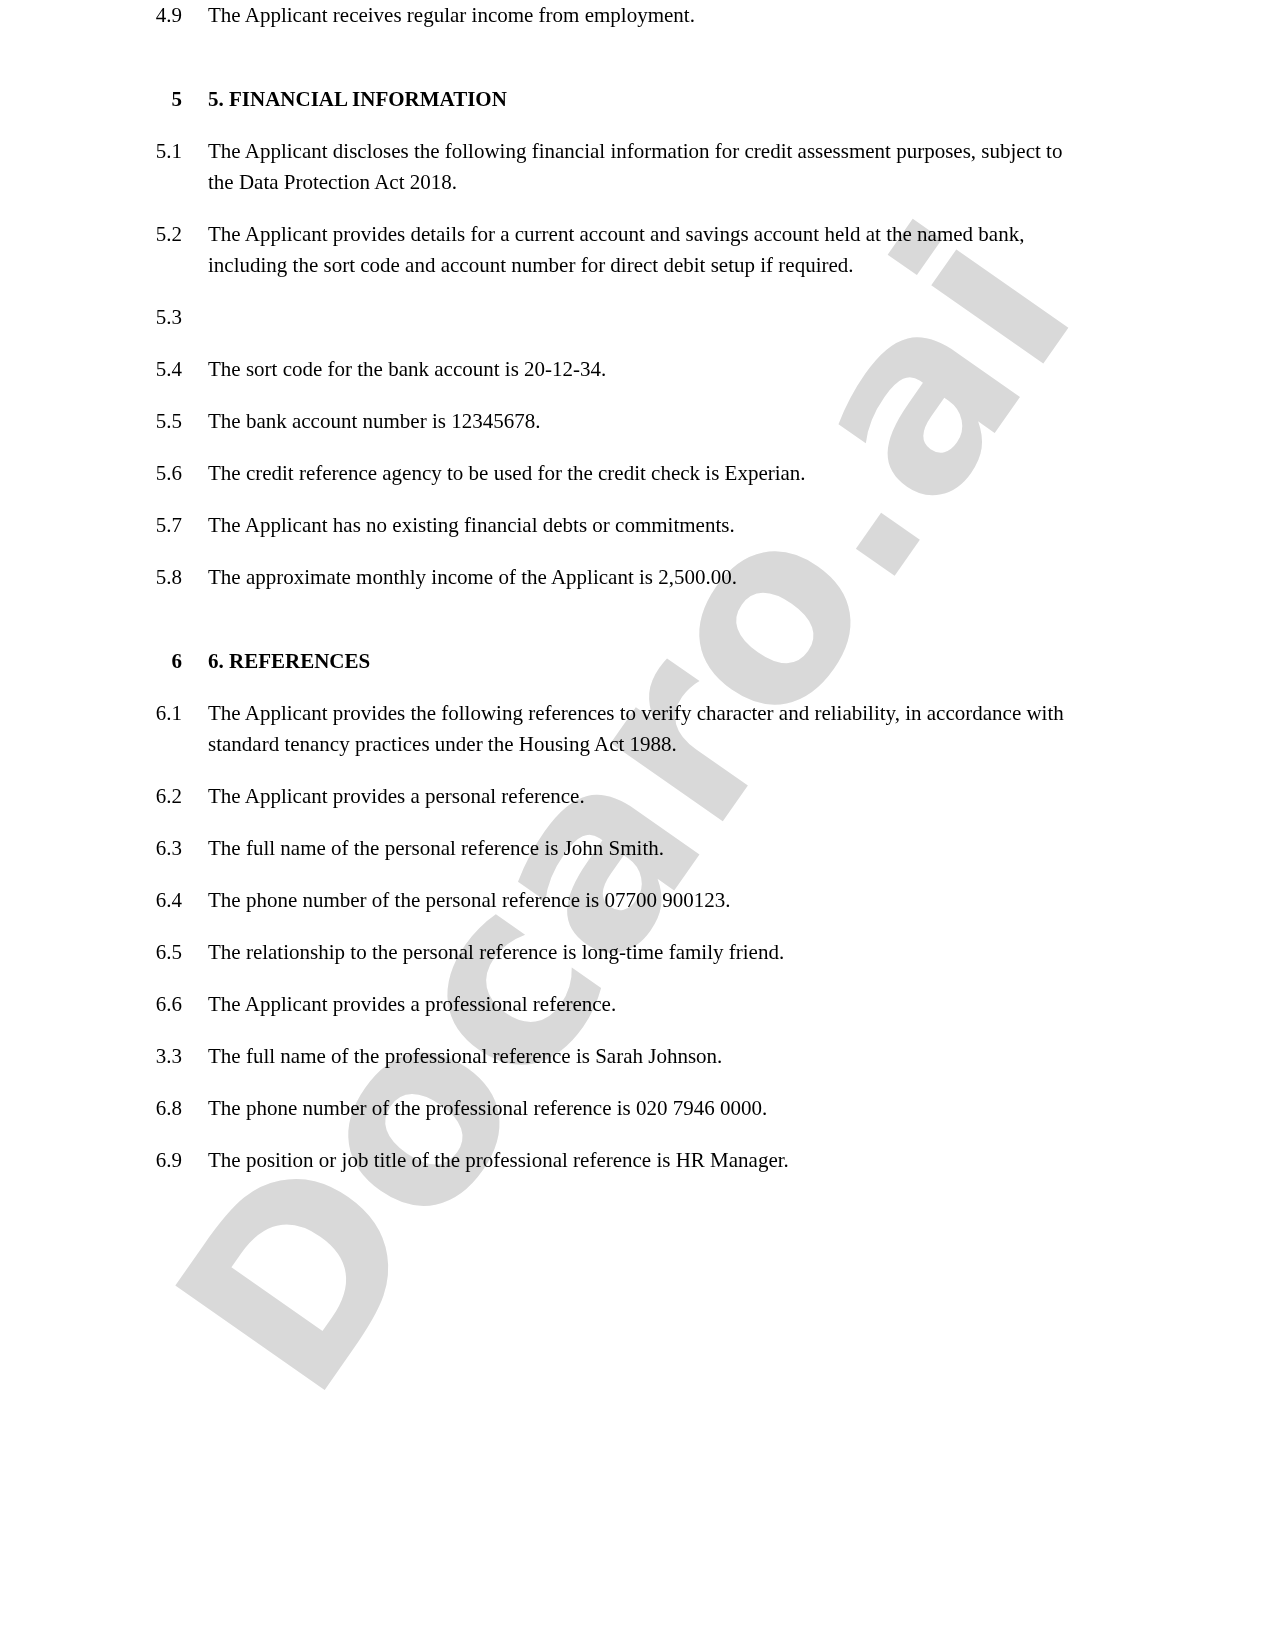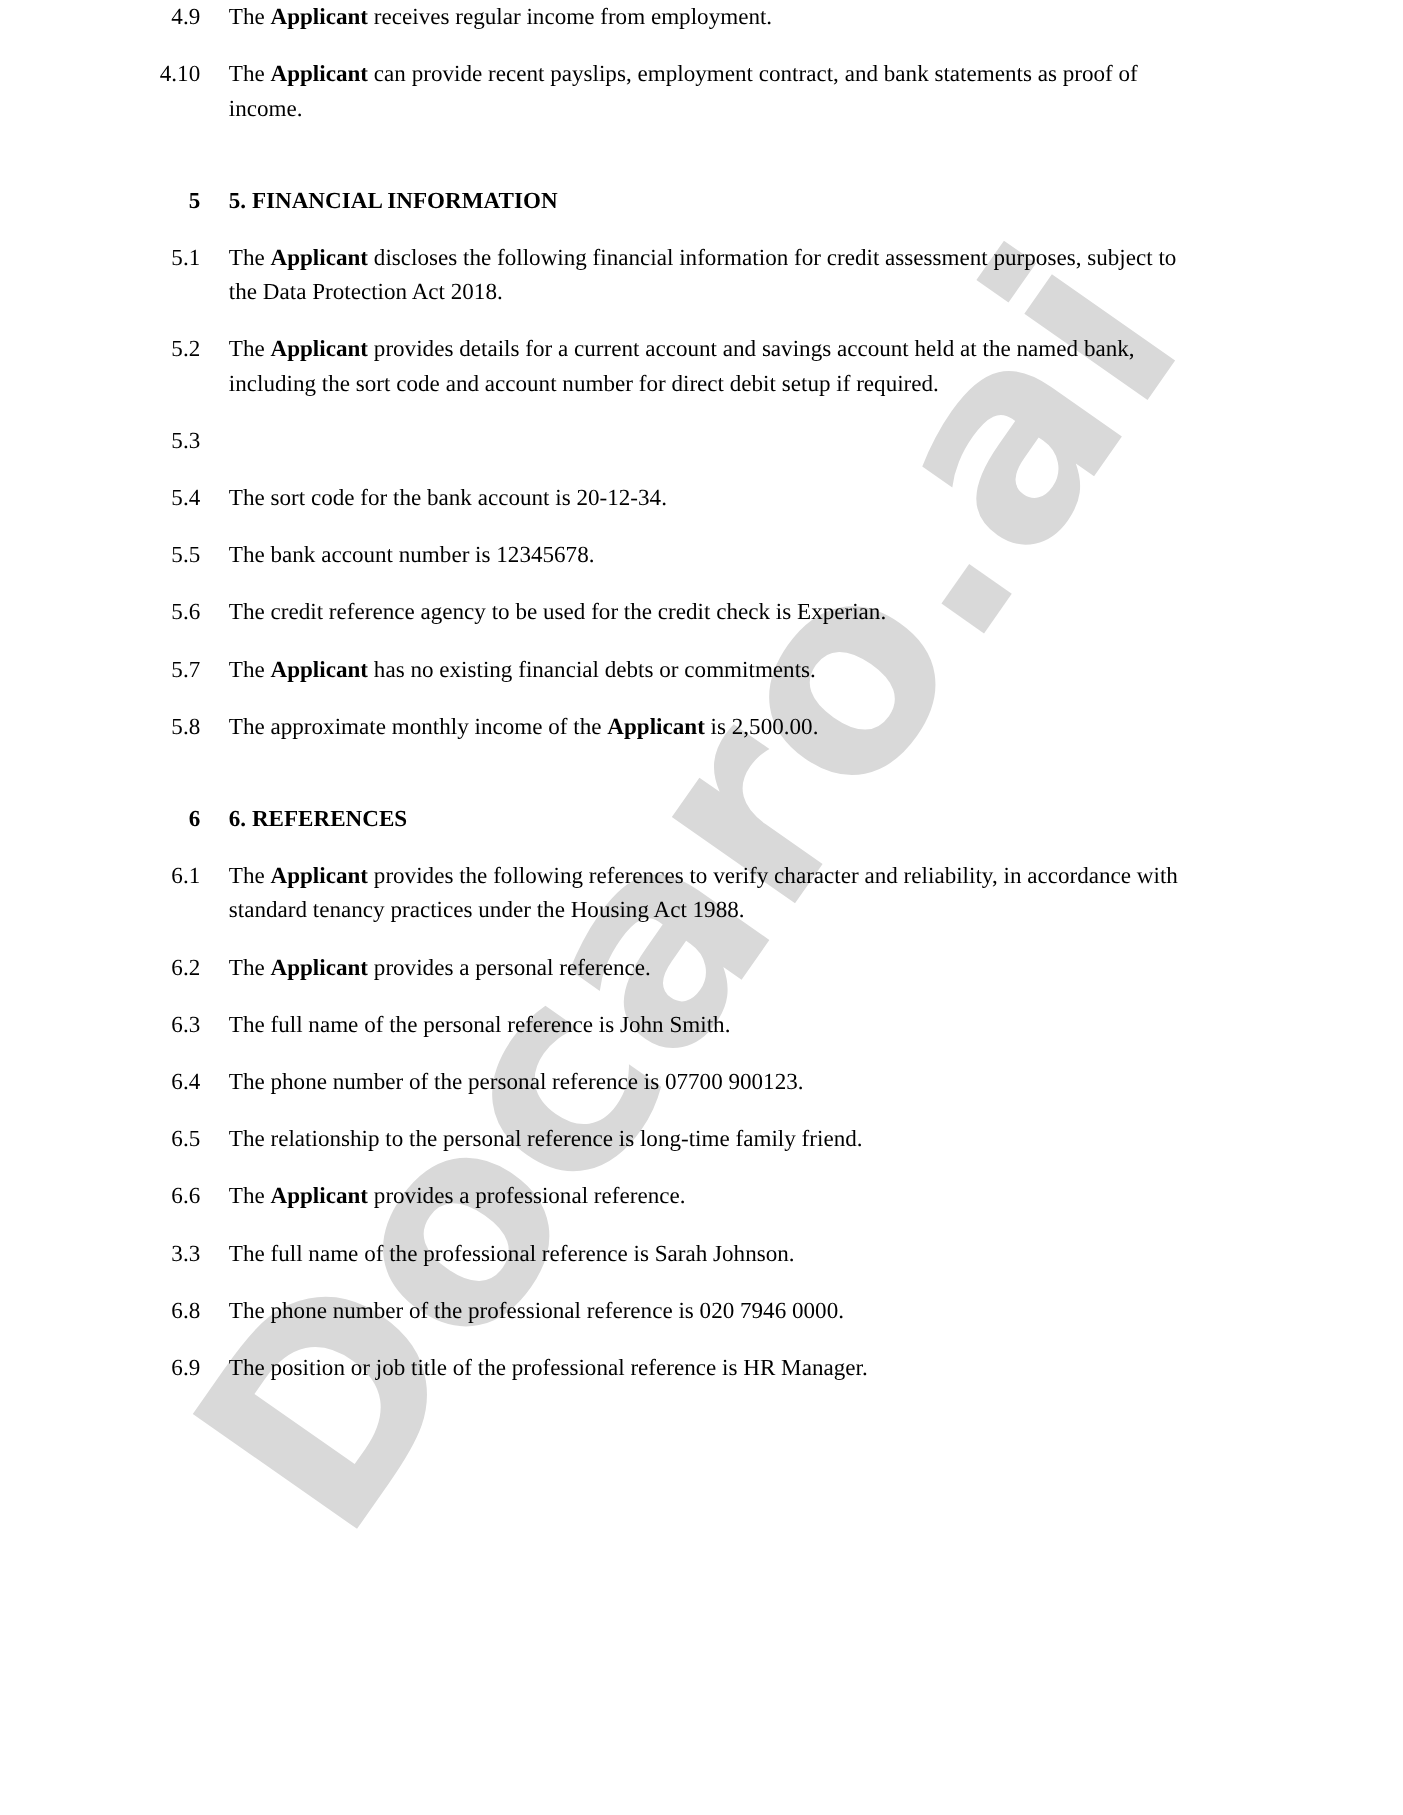--- a/index.html
+++ b/index.html
@@ -56,35 +56,31 @@
     font-weight: normal;
     text-align: left;
   }
   .block.heading {
     margin-top: 53px;
   }
   .block.heading .num,
   .block.heading .text {
     font-weight: bold;
   }
-  strong { font-weight: bold; }
+  strong { font-weight: normal; }
 </style>
 </head>
 <body>
 
 <div class="page" style="background: rgb(255, 255, 255); color: rgb(0, 0, 0);">
   <div class="watermark" style="color: rgb(217, 217, 217);">Docaro.ai</div>
   <main class="content" id="doc">
       <div class="block item">
         <div class="num">4.9</div>
         <p class="text">The <strong>Applicant</strong> receives regular income from employment.</p>
-      </div>
-      <div class="block item">
-        <div class="num">4.10</div>
-        <p class="text">The <strong>Applicant</strong> can provide recent payslips, employment contract, and bank statements as proof of income.</p>
       </div>
       <div class="block heading">
         <div class="num">5</div>
         <h2 class="text">5. FINANCIAL INFORMATION</h2>
       </div>
       <div class="block item">
         <div class="num">5.1</div>
         <p class="text">The <strong>Applicant</strong> discloses the following financial information for credit assessment purposes, subject to the Data Protection Act 2018.</p>
       </div>
       <div class="block item">

